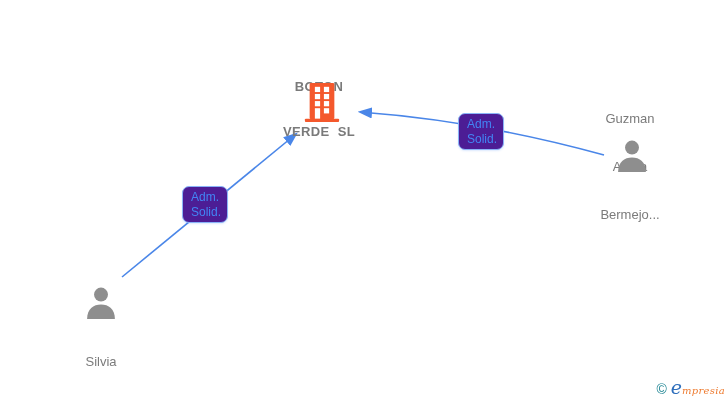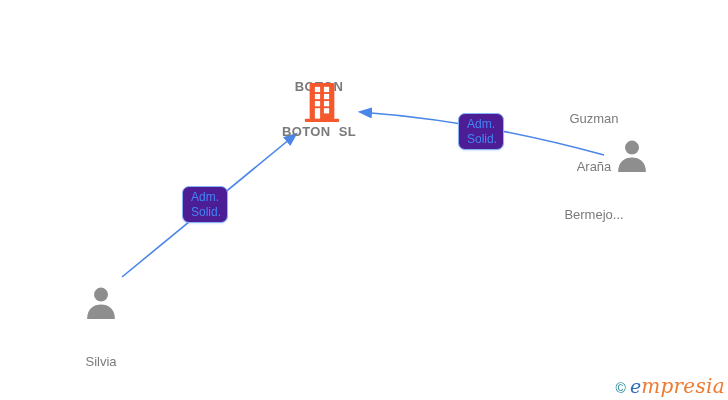--- a/index.html
+++ b/index.html
@@ -27,40 +27,40 @@
     box-shadow:0 1px 2px rgba(66,133,244,.18);cursor:pointer;
   }
   .edge-label div{white-space:nowrap;}
 
   #watermark{
     position:absolute;right:3px;bottom:2px;display:flex;align-items:baseline;
   }
   #watermark .copy{color:#1e8593;font-size:14px;margin-right:4px;}
   #watermark .brand{font-family:"DejaVu Serif",serif;font-style:italic;}
   #watermark .brand-e{color:#2f6fbc;font-size:19px;}
-  #watermark .brand-rest{color:#ee7b30;font-size:20px;letter-spacing:.3px;}
+  #watermark .brand-rest{color:#ee7b30;font-size:10px;letter-spacing:.3px;}
 </style>
 </head>
 <body>
 
 <div id="canvas">
 
   <svg id="edges-layer" viewBox="0 0 728 400" xmlns="http://www.w3.org/2000/svg">
     <defs>
       <marker id="arrow" markerWidth="9" markerHeight="7" refX="7.5" refY="3.5" orient="auto">
         <path d="M0,0 L9,3.5 L0,7 Z" fill="#4a86e8"></path>
       </marker>
     </defs>
     <path d="M122,277 L296,134" fill="none" stroke="#4a86e8" stroke-width="1.6" marker-end="url(#arrow)"></path>
     <path d="M604,155 Q481,121 360,112" fill="none" stroke="#4a86e8" stroke-width="1.6" marker-end="url(#arrow)"></path>
   </svg>
 
   <div class="company-title" style="left:319px;top:49px;">
     <div>BOTON</div>
-    <div>BOTON  SL</div>
+    <div>VERDE  SL</div>
   </div>
   <div class="icon-box" style="left:303px;top:82px;width:38px;height:41px;cursor:pointer;">
     <svg width="38" height="41" viewBox="0 0 40 43">
       <rect x="2" y="38.5" width="36" height="3.5" rx="1" fill="#f4582c"></rect>
       <rect x="7" y="1" width="26" height="38" rx="1.5" fill="#f4582c"></rect>
       <rect x="12.5" y="5" width="5.5" height="5.5" fill="#ffffff"></rect>
       <rect x="22" y="5" width="5.5" height="5.5" fill="#ffffff"></rect>
       <rect x="12.5" y="12.5" width="5.5" height="5.5" fill="#ffffff"></rect>
       <rect x="22" y="12.5" width="5.5" height="5.5" fill="#ffffff"></rect>
       <rect x="12.5" y="20" width="5.5" height="5.5" fill="#ffffff"></rect>
@@ -75,21 +75,21 @@
       <circle cx="20" cy="9" r="8.3" fill="#8e8e8e"></circle>
       <path d="M3.5,38 C3.5,26 11,20.8 20,20.8 C29,20.8 36.5,26 36.5,38 Z" fill="#8e8e8e"></path>
     </svg>
   </div>
   <div class="node-label" style="left:101px;top:322px;">
     <div>Silvia</div>
     
     
   </div>
 
-  <div class="node-label" style="left:594px;top:79px;">
+  <div class="node-label" style="left:630px;top:79px;">
     <div>Guzman</div>
     <div>Araña</div>
     <div>Bermejo...</div>
   </div>
   <div class="icon-box" style="left:615px;top:140px;width:34px;height:32px;cursor:pointer;">
     <svg width="34" height="32" viewBox="0 0 40 38">
       <circle cx="20" cy="9" r="8.3" fill="#8e8e8e"></circle>
       <path d="M3.5,38 C3.5,26 11,20.8 20,20.8 C29,20.8 36.5,26 36.5,38 Z" fill="#8e8e8e"></path>
     </svg>
   </div>

